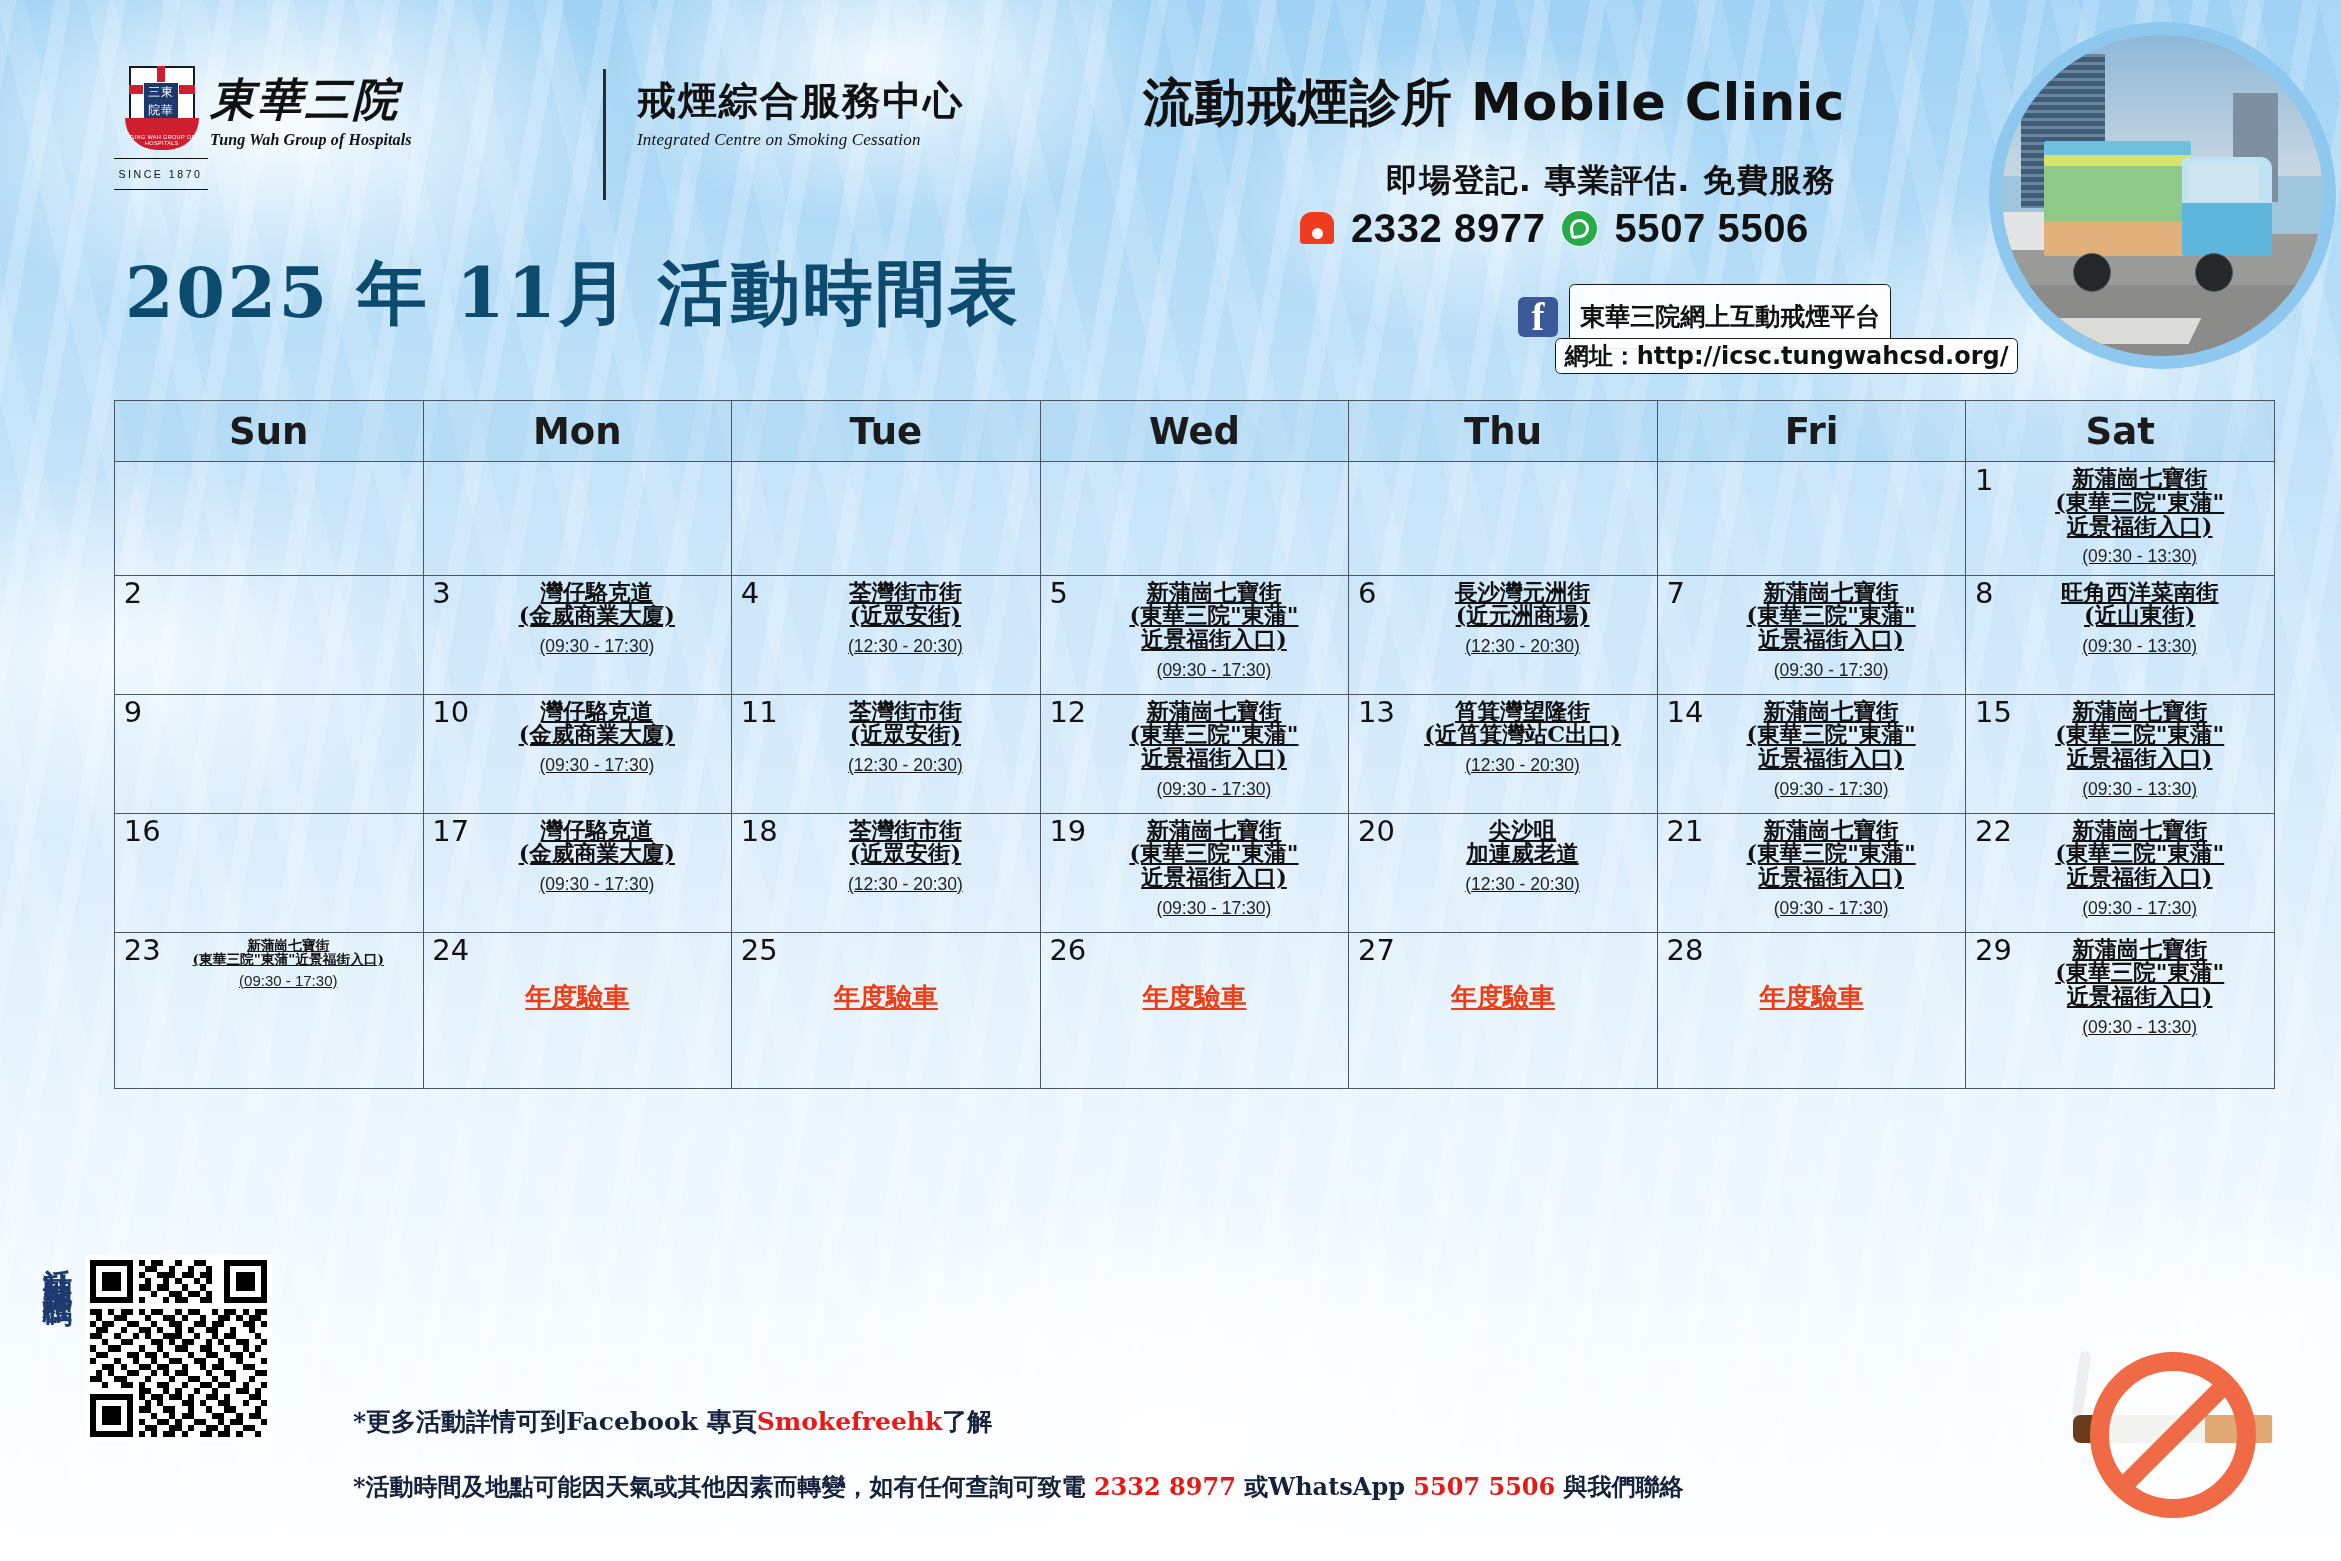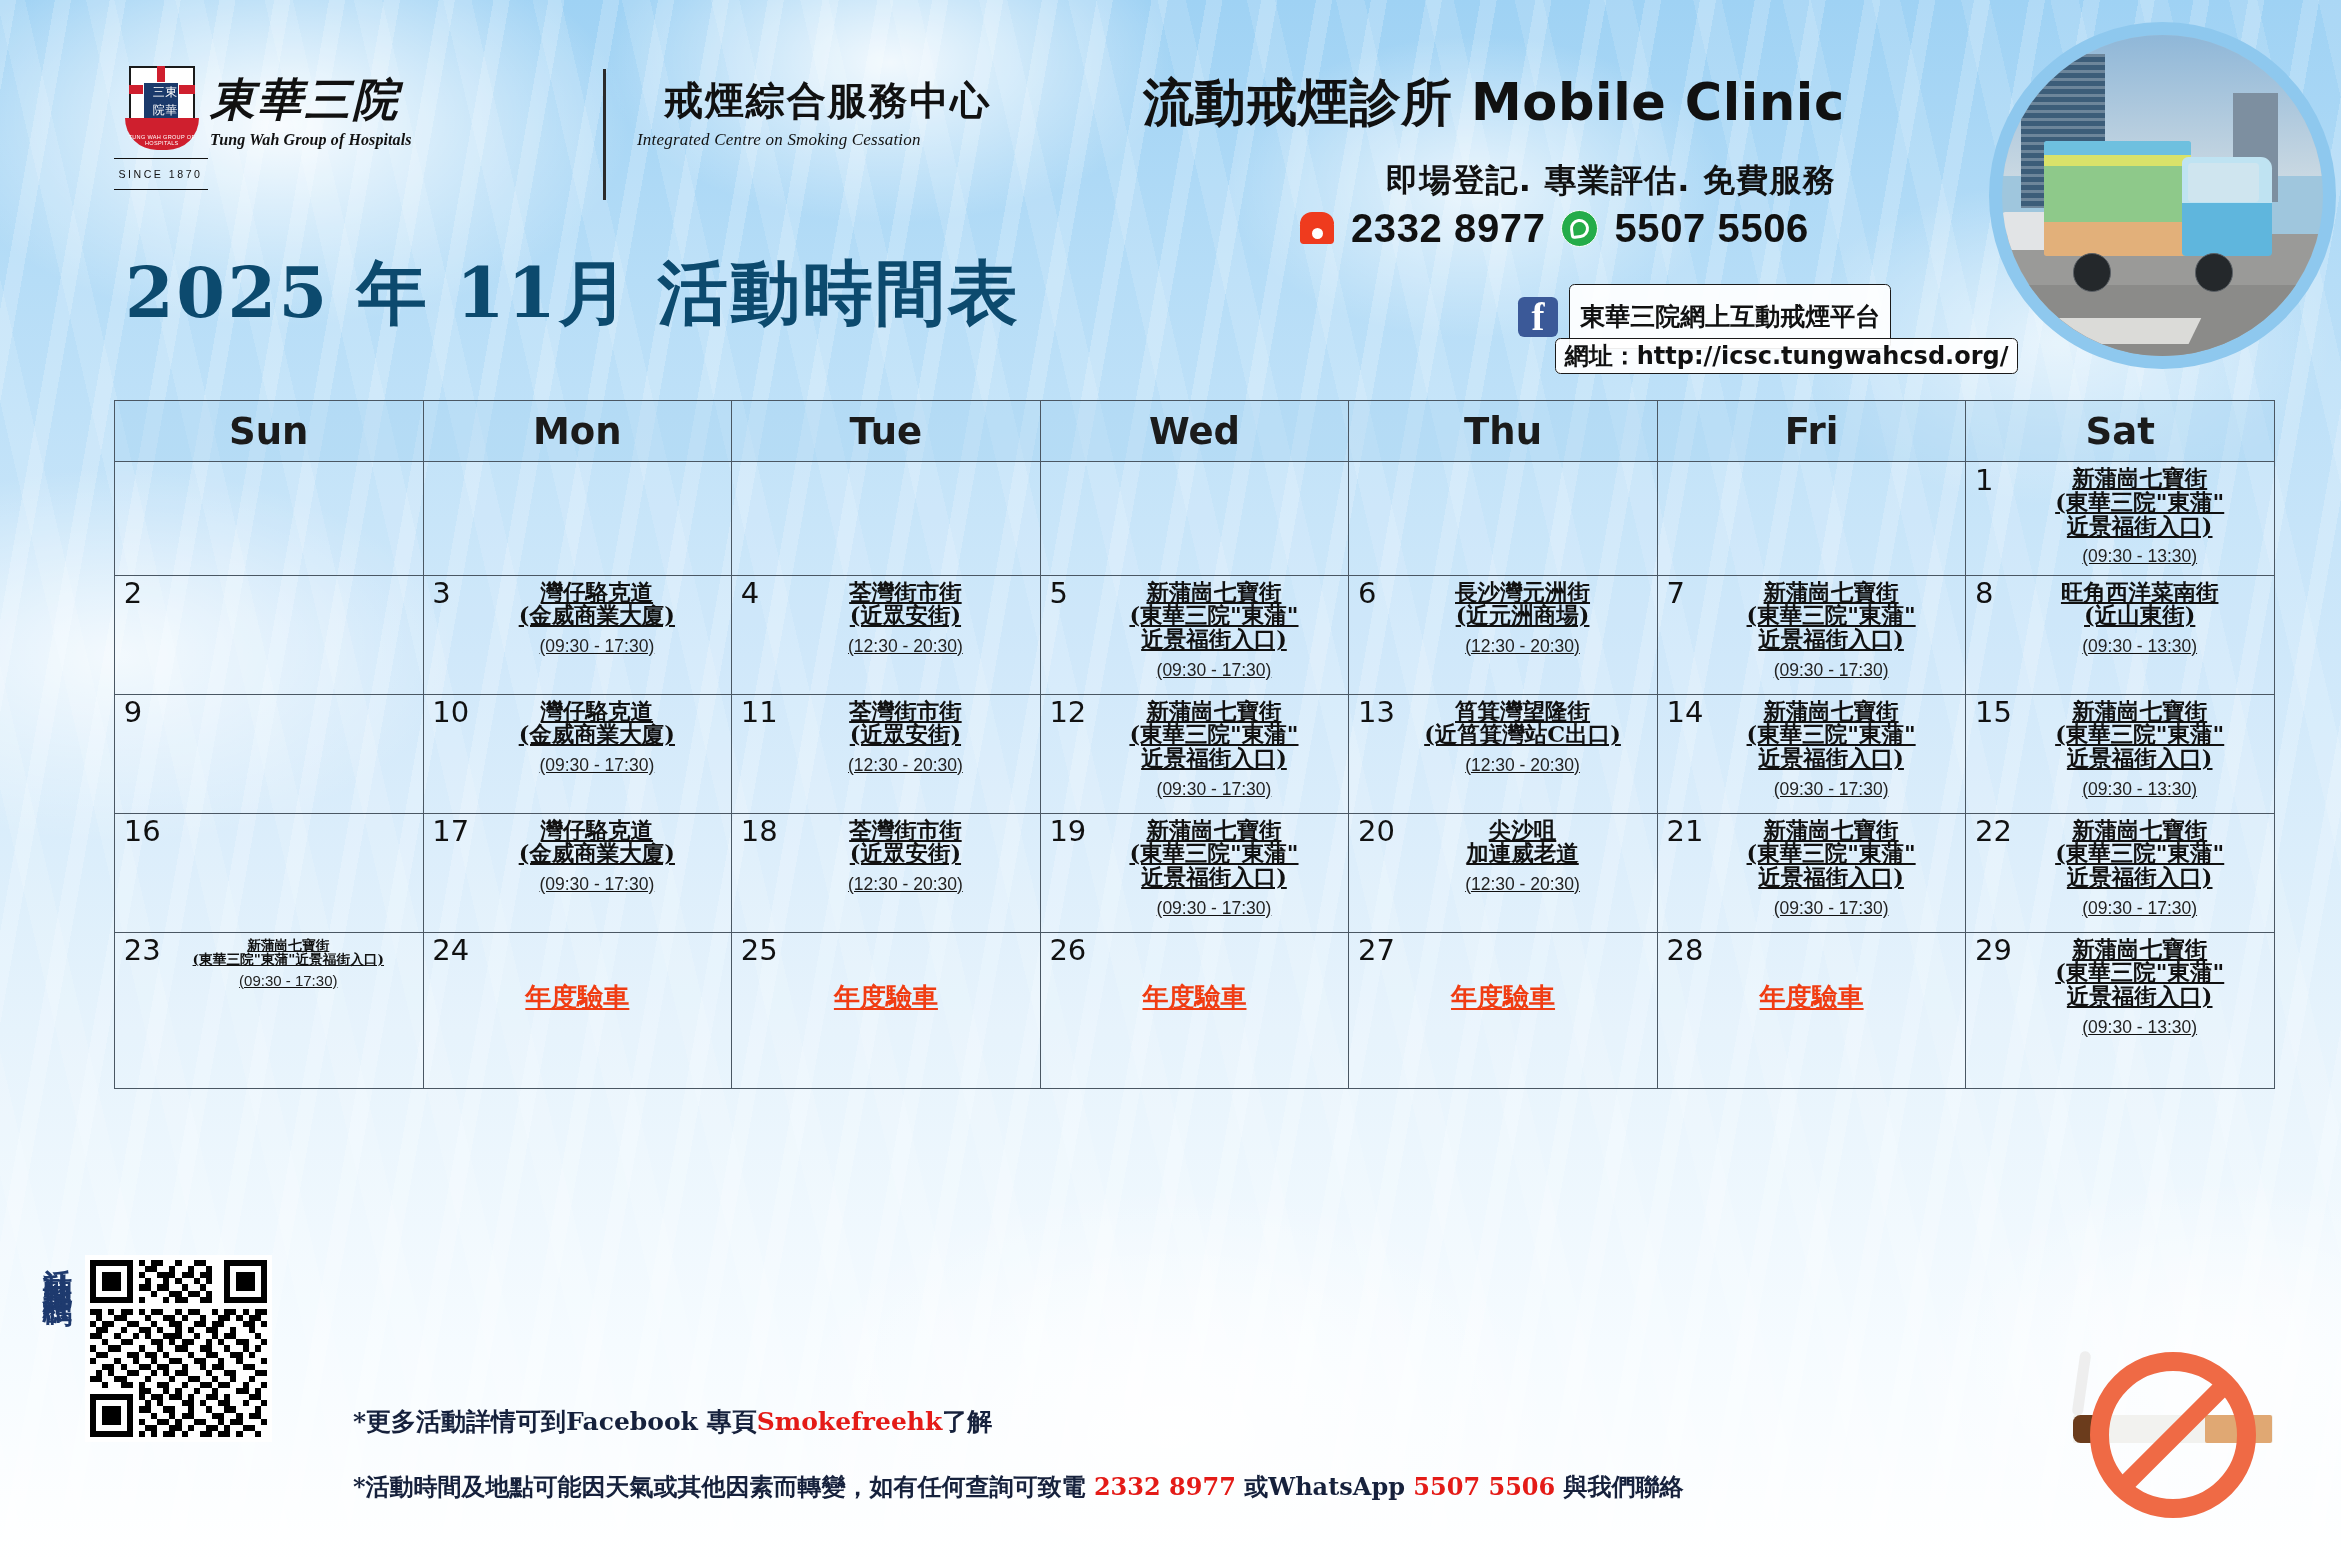--- a/index.html
+++ b/index.html
@@ -28,31 +28,31 @@
   }
   #wrap{position:absolute;inset:0;z-index:2;}
 
   
   .twgh-logo{position:absolute;left:116px;top:66px;width:206px;height:156px;}
   .crest{position:absolute;left:12.5px;top:0;width:66px;height:81px;}
   .crest .shieldbox{position:absolute;left:0;top:0;width:66px;height:66px;background:#fff;border:2.5px solid #1a1a1a;box-sizing:border-box;}
   .crest .hbar{position:absolute;left:0;top:19.4px;width:66px;height:8.7px;background:#cf1f2e;}
   .crest .vbar{position:absolute;left:28px;top:0;width:8.7px;height:66px;background:#cf1f2e;}
   .crest .inner{position:absolute;left:14.4px;top:16px;width:36px;height:39px;background:#1b3a6b;border:1.2px solid #fff;box-sizing:border-box;
-        color:#fff;font-size:12px;line-height:18px;text-align:right;letter-spacing:0.6px;font-family:"DejaVu Sans",sans-serif;}
+        color:#fff;font-size:12px;line-height:18px;text-align:center;letter-spacing:0.6px;font-family:"DejaVu Sans",sans-serif;}
   .crest .ribbon{position:absolute;left:-3.7px;top:52px;width:74px;height:32px;background:#cf1f2e;border-radius:0 0 37px 37px;}
   .crest .ribbon span{display:block;color:#fff;font-size:5.6px;text-align:center;padding-top:16px;letter-spacing:0.3px;}
   .since{position:absolute;left:-2.5px;top:92px;width:94px;text-align:center;font-size:10.6px;letter-spacing:2.5px;color:#111;
         border-top:1.2px solid #111;border-bottom:1.2px solid #111;padding:9px 0;}
   .twname{position:absolute;left:94px;top:11.2px;width:206px;}
   .twname .cn{font-family:"DejaVu Serif",serif;font-weight:bold;font-size:45px;color:#111;letter-spacing:2.5px;line-height:1;font-style:italic;}
   .twname .en{font-family:"Liberation Serif",serif;font-weight:bold;font-style:italic;font-size:16px;color:#111;margin-top:8.7px;letter-spacing:0.1px;}
   .vdivide{position:absolute;left:603px;top:69px;width:2.5px;height:131px;background:#2b2b2b;}
   .centre{position:absolute;left:637px;top:81px;}
-  .centre .cn{font-family:"DejaVu Sans",sans-serif;font-weight:bold;font-size:39px;color:#111;letter-spacing:1.9px;line-height:1;margin-left:27px;}
+  .centre .cn{font-family:"DejaVu Sans",sans-serif;font-weight:bold;font-size:39px;color:#111;letter-spacing:1.9px;line-height:1;}
   .centre .en{font-family:"Liberation Serif",serif;font-style:italic;font-size:17px;color:#111;margin-top:10px;letter-spacing:0.2px;}
 
   .bigtitle{position:absolute;left:125px;top:247px;font-family:"DejaVu Serif",serif;font-weight:bold;font-size:70px;
       color:#0c4a6e;letter-spacing:2.5px;white-space:nowrap;}
 
   .mobile-title{position:absolute;left:1143px;top:69px;font-family:"DejaVu Sans",sans-serif;font-weight:bold;font-size:51px;color:#111;white-space:nowrap;letter-spacing:0.6px;}
   .mobile-sub{position:absolute;left:1386px;top:159px;font-family:"DejaVu Sans",sans-serif;font-weight:bold;font-size:32px;color:#111;white-space:nowrap;letter-spacing:1.2px;}
   .contacts{position:absolute;left:1299px;top:206px;display:flex;align-items:center;gap:16px;}
   .contacts .num{font-family:"Liberation Sans",sans-serif;font-weight:bold;font-size:40px;color:#111;letter-spacing:0.6px;}
   .tel-ic{width:36px;height:36px;position:relative;}

